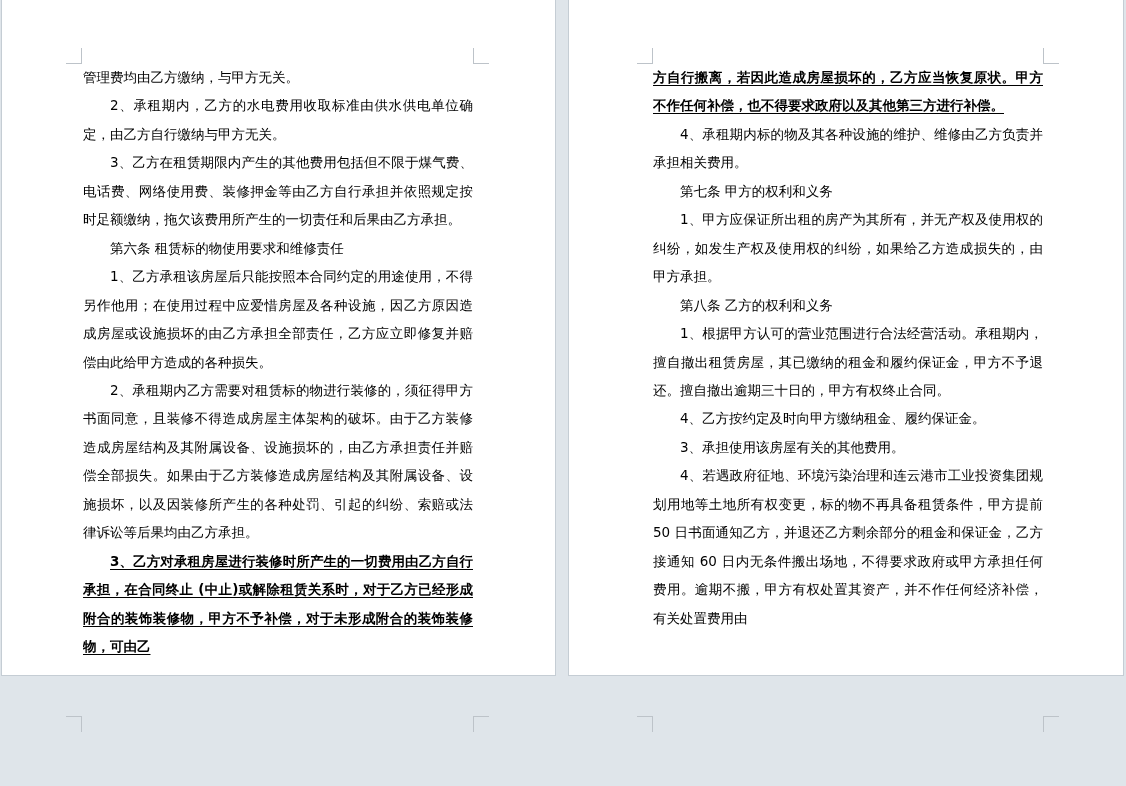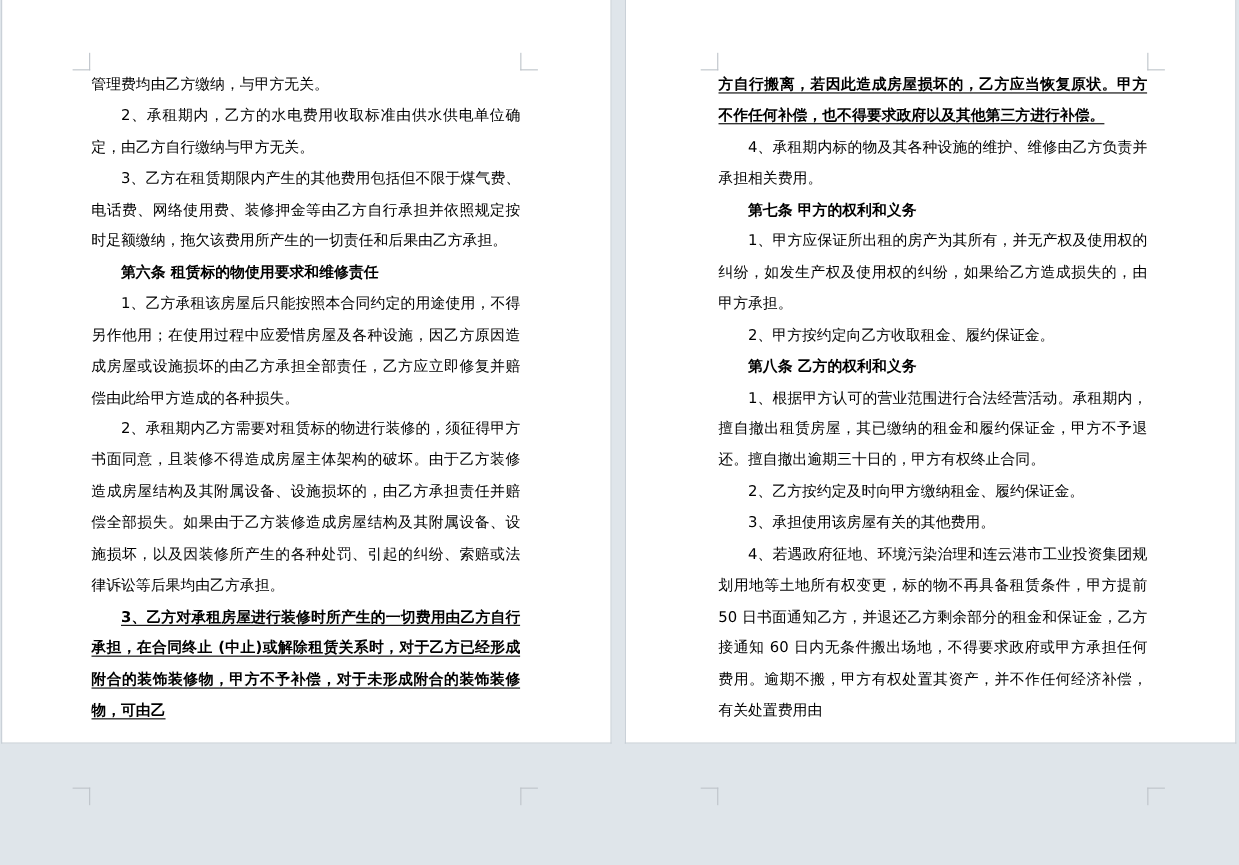--- a/index.html
+++ b/index.html
@@ -36,21 +36,21 @@
   .page-right .content{left:84px;}
   p.para{
     margin:0;
     font-size:13.5px;
     line-height:28.45px;
     text-align:justify;
     text-justify:inter-character;
     word-break:break-all;
   }
   .indent{text-indent:2em;}
-  .heading{font-weight:700;}
+  .heading{font-weight:400;}
   .bu{
     font-weight:700;
     text-decoration:underline;
     text-underline-offset:3px;
     line-height:32px;
   }
   
   .mark{position:absolute;width:16px;height:16px;box-sizing:border-box;}
   .mark.tl{top:48px;border-right:1px solid var(--mark);border-bottom:1px solid var(--mark);}
   .mark.tr{top:48px;border-left:1px solid var(--mark);border-bottom:1px solid var(--mark);}
@@ -85,22 +85,21 @@
   <div class="page page-right">
     <div class="mark tl"></div>
     <div class="mark tr"></div>
     <div class="mark bl"></div>
     <div class="mark br"></div>
     <div class="content">
       <p class="para bu">方自行搬离，若因此造成房屋损坏的，乙方应当恢复原状。甲方不作任何补偿，也不得要求政府以及其他第三方进行补偿。</p>
       <p class="para indent">4、承租期内标的物及其各种设施的维护、维修由乙方负责并承担相关费用。</p>
       <p class="para indent heading">第七条 甲方的权利和义务</p>
       <p class="para indent">1、甲方应保证所出租的房产为其所有，并无产权及使用权的纠纷，如发生产权及使用权的纠纷，如果给乙方造成损失的，由甲方承担。</p>
-      <p class="para indent">2、甲方按约定向乙方收取租金、履约保证金。</p>
       <p class="para indent heading">第八条 乙方的权利和义务</p>
       <p class="para indent">1、根据甲方认可的营业范围进行合法经营活动。承租期内，擅自撤出租赁房屋，其已缴纳的租金和履约保证金，甲方不予退还。擅自撤出逾期三十日的，甲方有权终止合同。</p>
-      <p class="para indent">2、乙方按约定及时向甲方缴纳租金、履约保证金。</p>
+      <p class="para indent">4、乙方按约定及时向甲方缴纳租金、履约保证金。</p>
       <p class="para indent">3、承担使用该房屋有关的其他费用。</p>
       <p class="para indent">4、若遇政府征地、环境污染治理和连云港市工业投资集团规划用地等土地所有权变更，标的物不再具备租赁条件，甲方提前 50 日书面通知乙方，并退还乙方剩余部分的租金和保证金，乙方接通知 60 日内无条件搬出场地，不得要求政府或甲方承担任何费用。逾期不搬，甲方有权处置其资产，并不作任何经济补偿，有关处置费用由</p>
     </div>
   </div>
 
 </div>
 
 </body></html>

